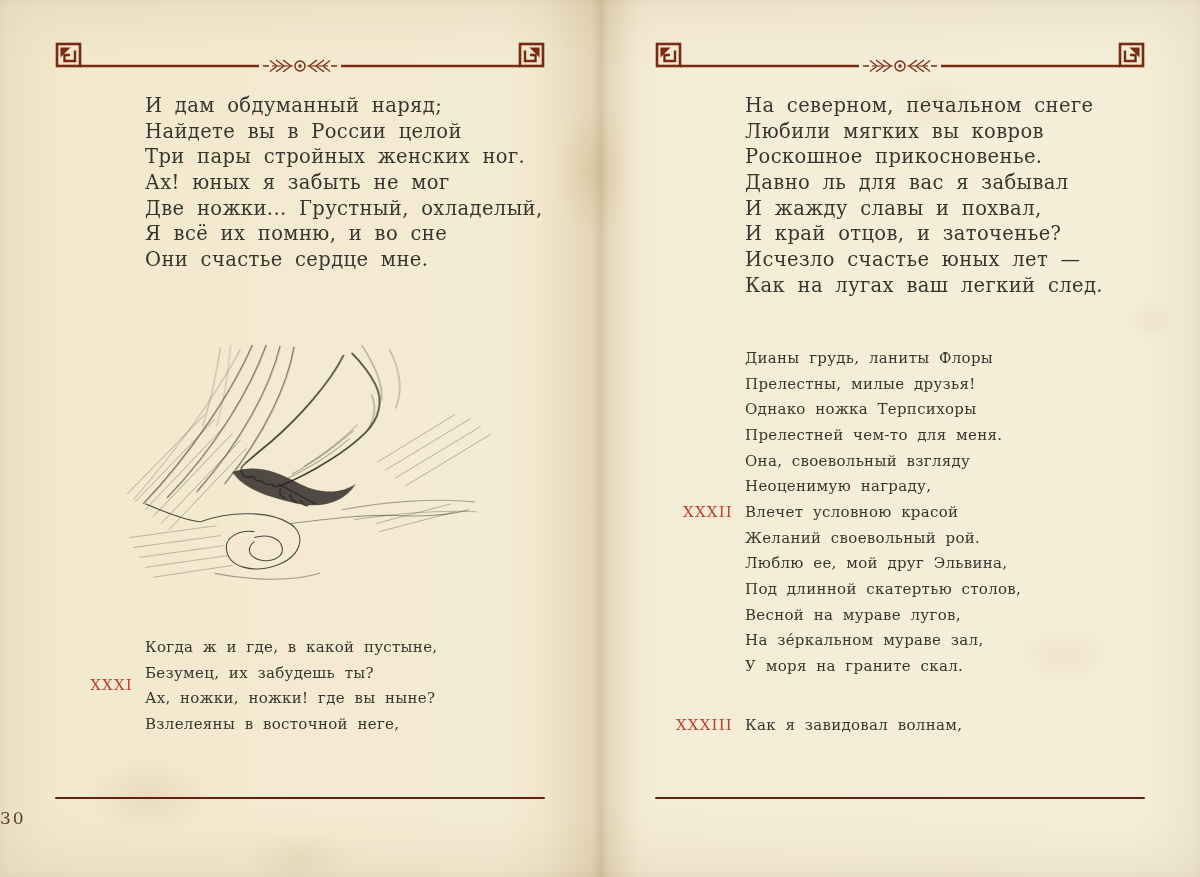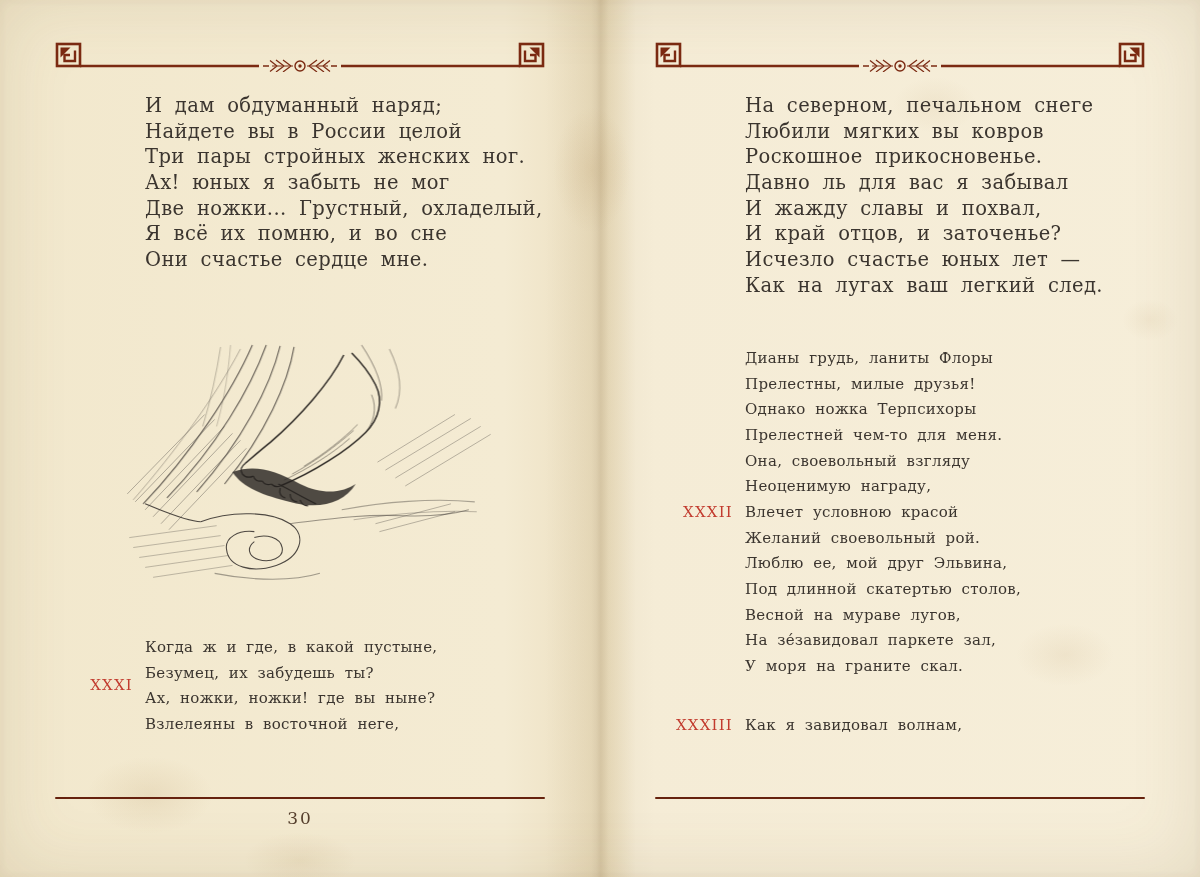--- a/index.html
+++ b/index.html
@@ -31,21 +31,21 @@
   .header-orn{position:absolute;left:55px;top:42px;width:490px;height:30px;}
   .textblock{position:absolute;color:#3b352f;font-size:19.5px;line-height:25.65px;
     letter-spacing:.02em;word-spacing:.30em;white-space:nowrap;}
   .stanza{position:absolute;display:flex;align-items:center;}
   .stanza-num{display:block;width:133px;flex:0 0 133px;text-align:right;
     color:#c23b2e;font-size:15px;letter-spacing:.08em;line-height:25.65px;}
   .stanza .lines{margin-left:12px;color:#3b352f;font-size:15px;line-height:25.65px;
     letter-spacing:.02em;word-spacing:.30em;white-space:nowrap;}
   .footer-rule{position:absolute;left:55px;top:797px;width:490px;height:2.4px;
     background:#66220e;border-radius:1px;}
-  .page-num{position:absolute;top:808px;left:0;width:600px;text-align:center;
+  .page-num{position:absolute;top:808px;left:0;width:600px;
     color:#57402e;font-size:17px;letter-spacing:.12em;}
   .illustration{position:absolute;left:103px;top:343px;width:402px;height:278px;}
 </style>
 </head>
 <body>
 
 <div class="spread">
 
   <div class="page left">
 
@@ -214,21 +214,21 @@
         <div>Прелестны, милые друзья!</div>
         <div>Однако ножка Терпсихоры</div>
         <div>Прелестней чем-то для меня.</div>
         <div>Она, своевольный взгляду</div>
         <div>Неоценимую награду,</div>
         <div>Влечет условною красой</div>
         <div>Желаний своевольный рой.</div>
         <div>Люблю ее, мой друг Эльвина,</div>
         <div>Под длинной скатертью столов,</div>
         <div>Весной на мураве лугов,</div>
-        <div>На зе́завидовал паркете зал,</div>
+        <div>На зе́ркальном мураве зал,</div>
         <div>У моря на граните скал.</div>
       </div>
     </div>
 
     <div class="stanza" style="left:0;top:713px">
       <span class="stanza-num">XXXIII</span>
       <div class="lines">
         <div>Как я завидовал волнам,</div>
       </div>
     </div>

